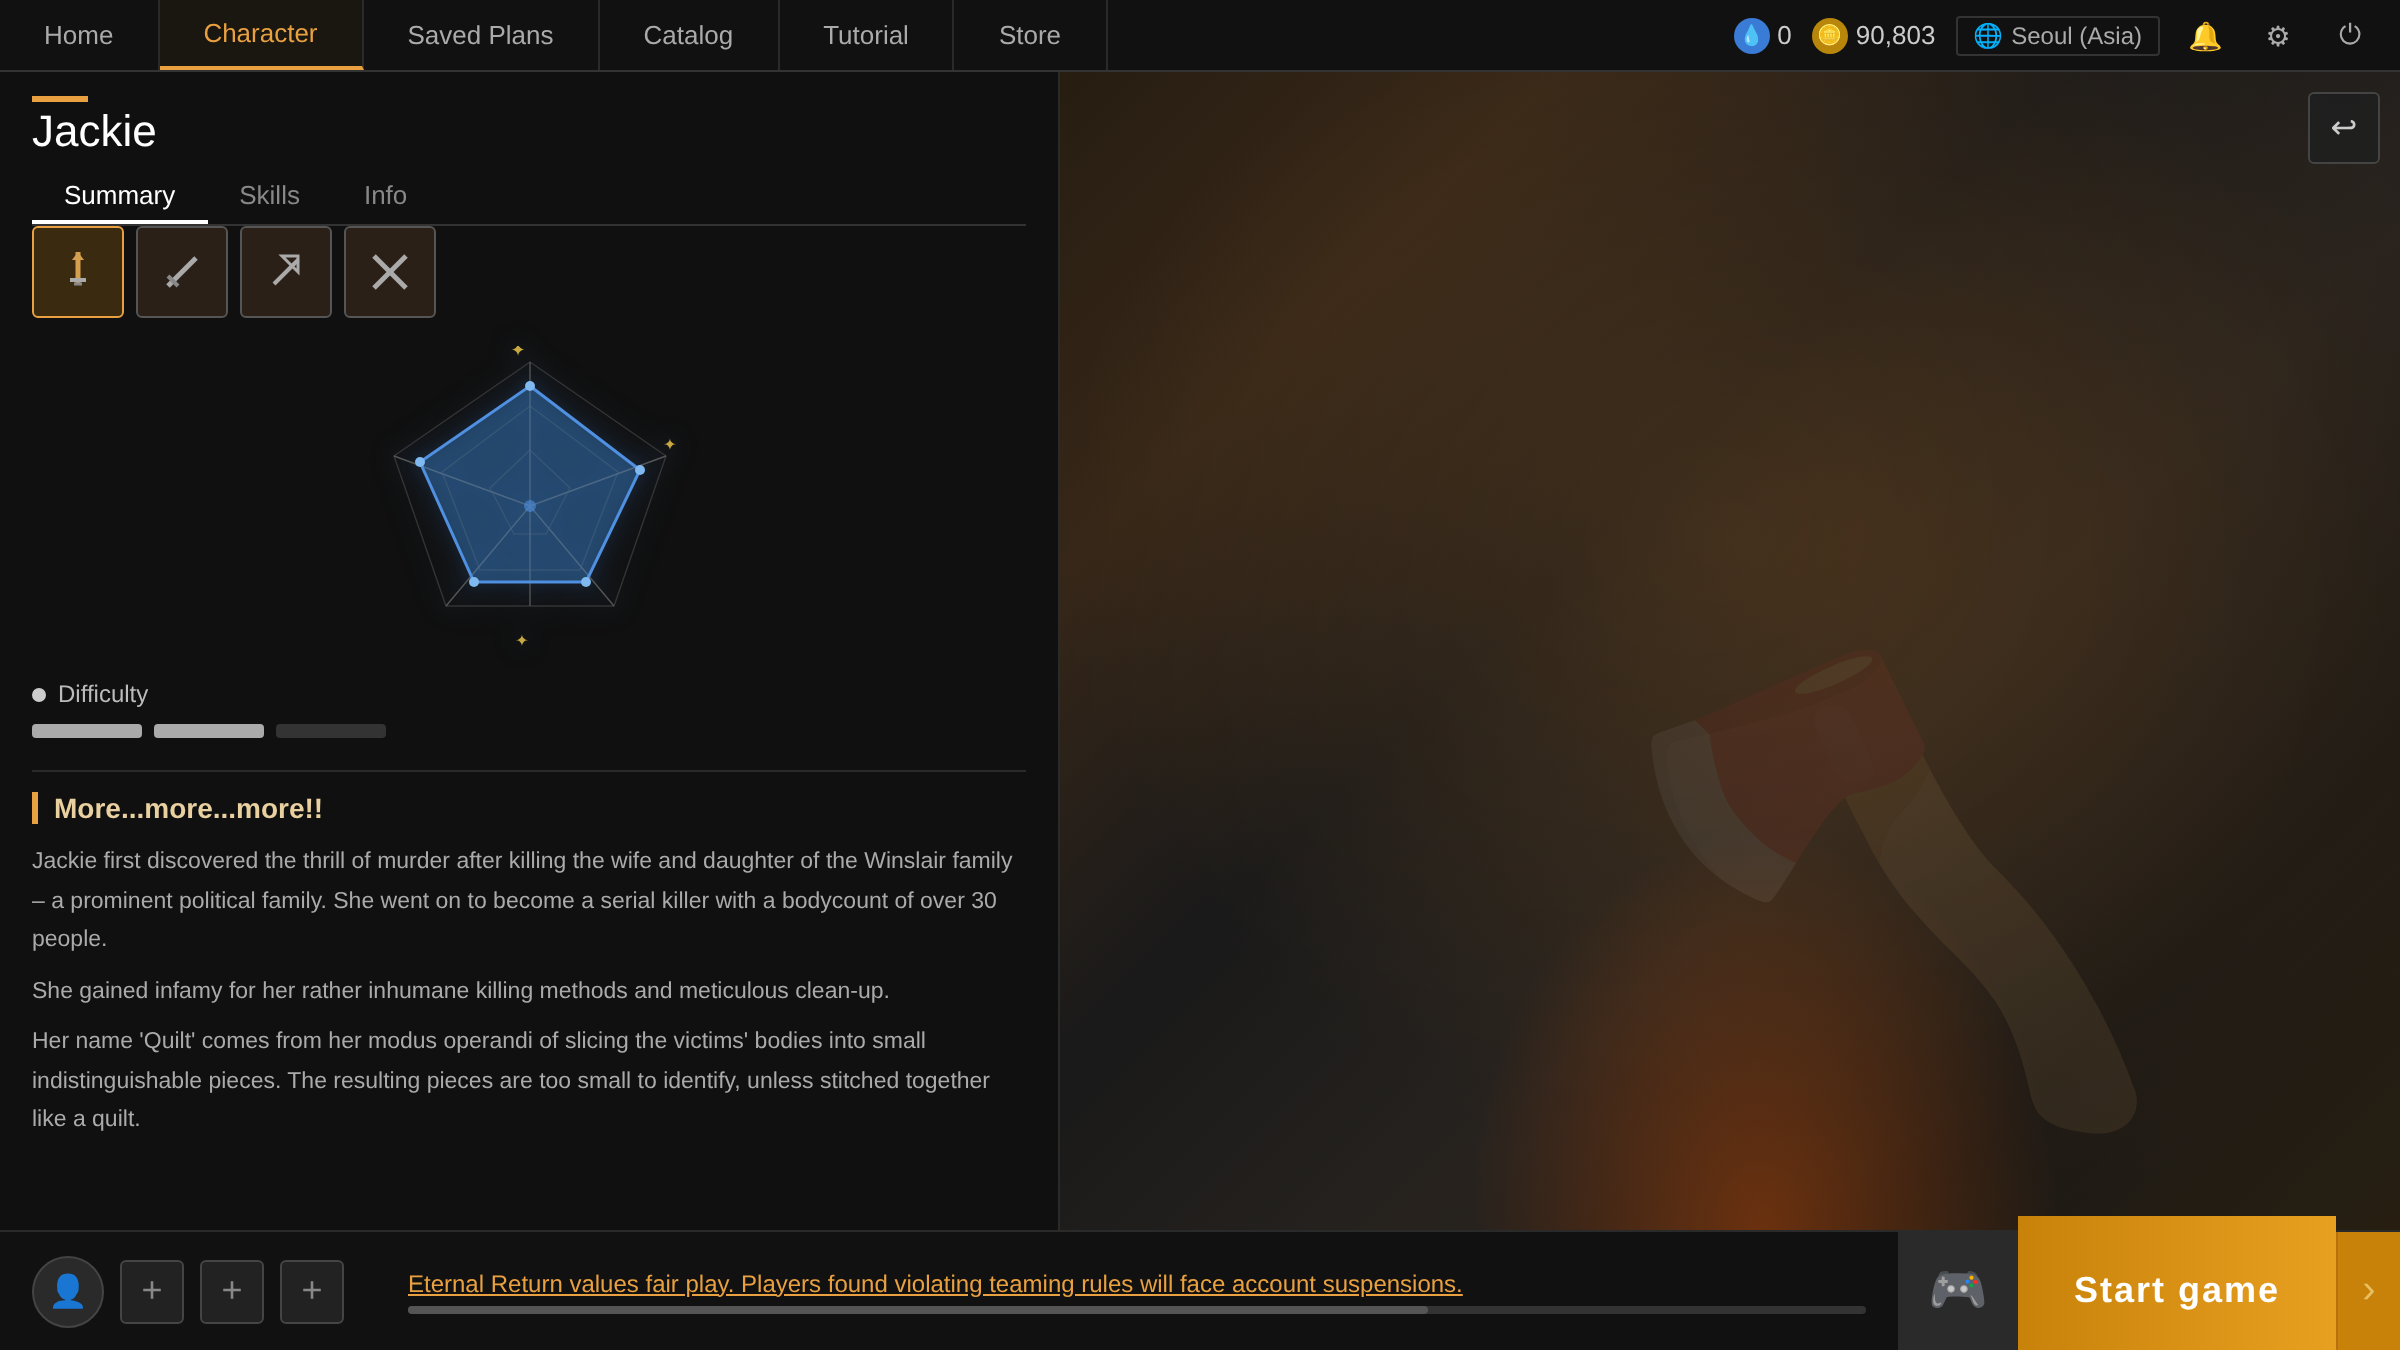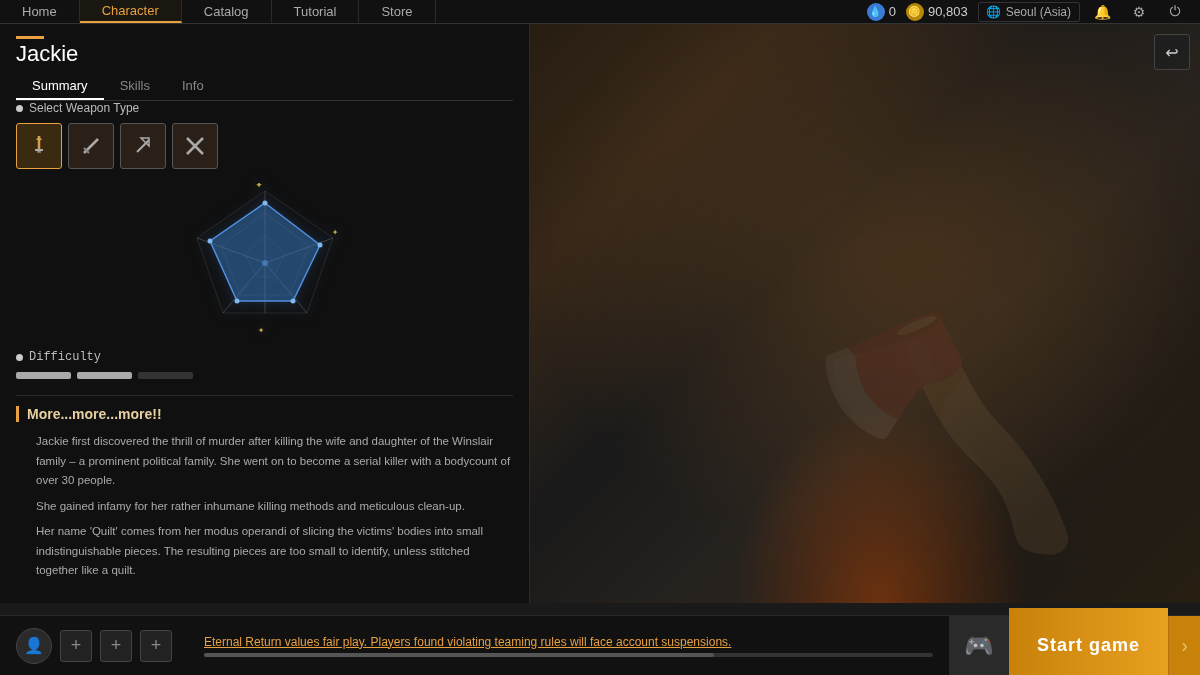--- a/index.html
+++ b/index.html
@@ -11,21 +11,21 @@
       color: #ccc;
       overflow: hidden;
       position: relative;
     }
 
     
     .top-nav {
       display: flex;
       align-items: flex-end;
       background: #111;
-      height: 24px;
+      height: 36px;
       border-bottom: 1px solid #333;
       position: relative;
       z-index: 10;
     }
     .nav-item {
       padding: 0 22px;
       height: 100%;
       display: flex;
       align-items: center;
       font-size: 13px;
@@ -223,21 +223,20 @@
     
     .radar-area {
       display: flex;
       justify-content: center;
       margin-bottom: 12px;
     }
 
     
     .difficulty-section {
       margin-bottom: 16px;
-      font-family: Liberation Mono, monospace;
     }
     .difficulty-bars {
       display: flex;
       gap: 6px;
       margin-top: 6px;
     }
     .diff-bar {
       height: 7px;
       border-radius: 2px;
     }
@@ -253,21 +252,21 @@
       border-left: 3px solid #e8a040;
       padding-left: 8px;
       margin-bottom: 10px;
     }
     .flavor-text {
       font-size: 11.5px;
       color: #aaa;
       line-height: 1.7;
       margin-bottom: 10px;
     }
-    .flavor-text p { margin-bottom: 6px; margin-left: 20px; }
+    .flavor-text p { margin-bottom: 6px; }
 
     
     .bottom-bar {
       position: absolute;
       bottom: 0;
       left: 0;
       width: 1200px;
       height: 60px;
       background: #111;
       border-top: 1px solid #2a2a2a;
@@ -374,20 +373,21 @@
     .radar-svg {
       filter: drop-shadow(0 0 6px rgba(60,120,200,0.5));
     }
   </style>
 </head>
 <body>
 
 <nav class="top-nav">
   <div class="nav-item">Home</div>
   <div class="nav-item active">Character</div>
+  <div class="nav-item">Saved Plans</div>
   <div class="nav-item">Catalog</div>
   <div class="nav-item">Tutorial</div>
   <div class="nav-item">Store</div>
   <div class="nav-spacer"></div>
   <div class="nav-right">
     <div class="nav-currency">
       <div class="currency-icon currency-blue">💧</div>
       <span>0</span>
     </div>
     <div class="nav-currency">
@@ -433,24 +433,20 @@
         <div class="char-name">Jackie</div>
       </div>
     </div>
 
     <div class="char-tabs">
       <div class="char-tab active">Summary</div>
       <div class="char-tab">Skills</div>
       <div class="char-tab">Info</div>
     </div>
 
-    <div class="section-label">
-      <span class="dot"></span>
-      <span>Select Weapon Type</span>
-    </div>
     <div class="weapon-row">
       <div class="weapon-icon selected" title="Dagger">
         <svg width="24" height="24" viewBox="0 0 24 24">
           <line x1="12" y1="2" x2="12" y2="18" stroke="#d4a050" stroke-width="2.5"></line>
           <polygon points="9,6 12,2 15,6" fill="#d4a050"></polygon>
           <line x1="8" y1="16" x2="16" y2="16" stroke="#aaa" stroke-width="2"></line>
           <line x1="10" y1="18" x2="14" y2="18" stroke="#888" stroke-width="1.5"></line>
         </svg>
       </div>
       <div class="weapon-icon" title="Sword">

